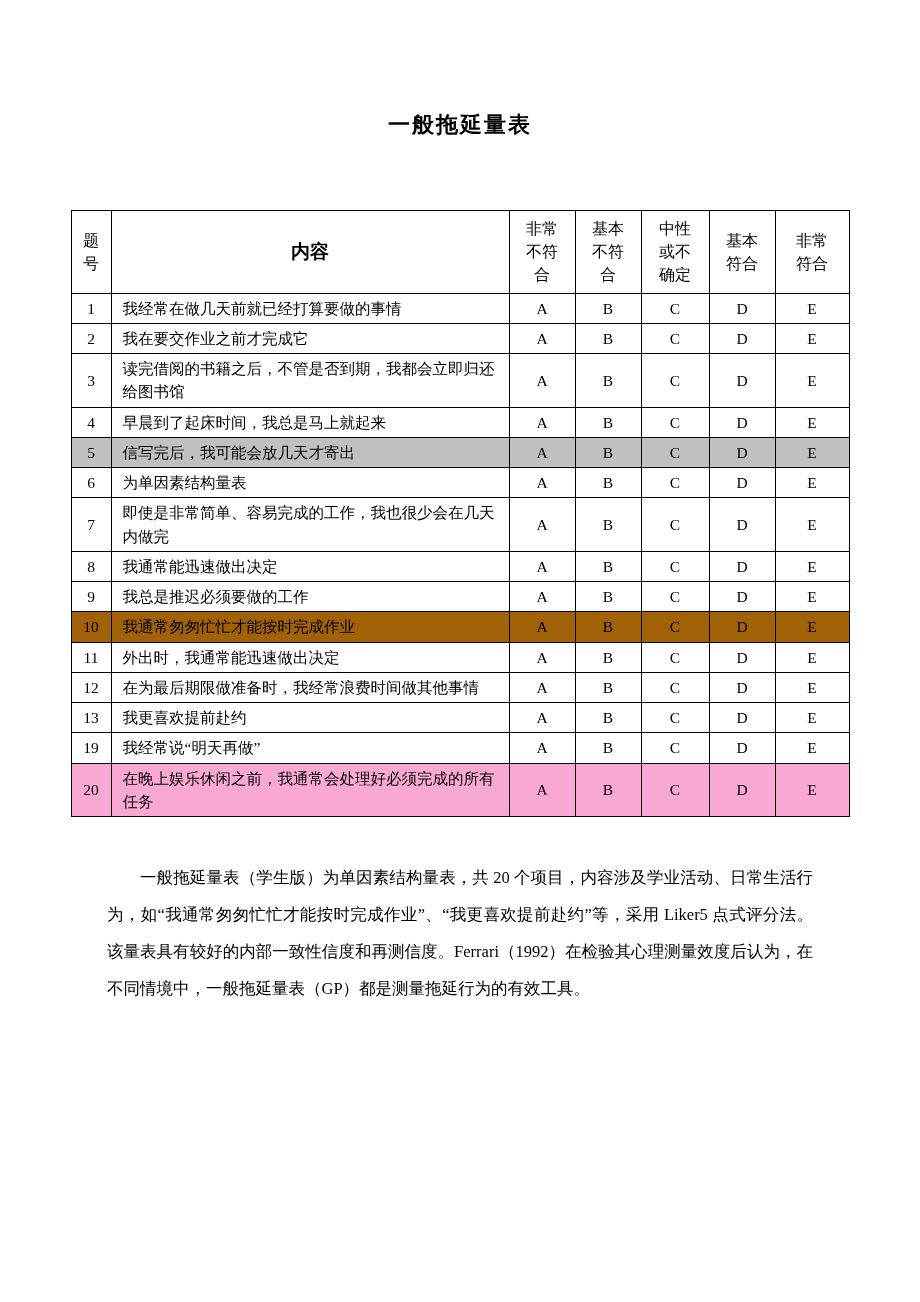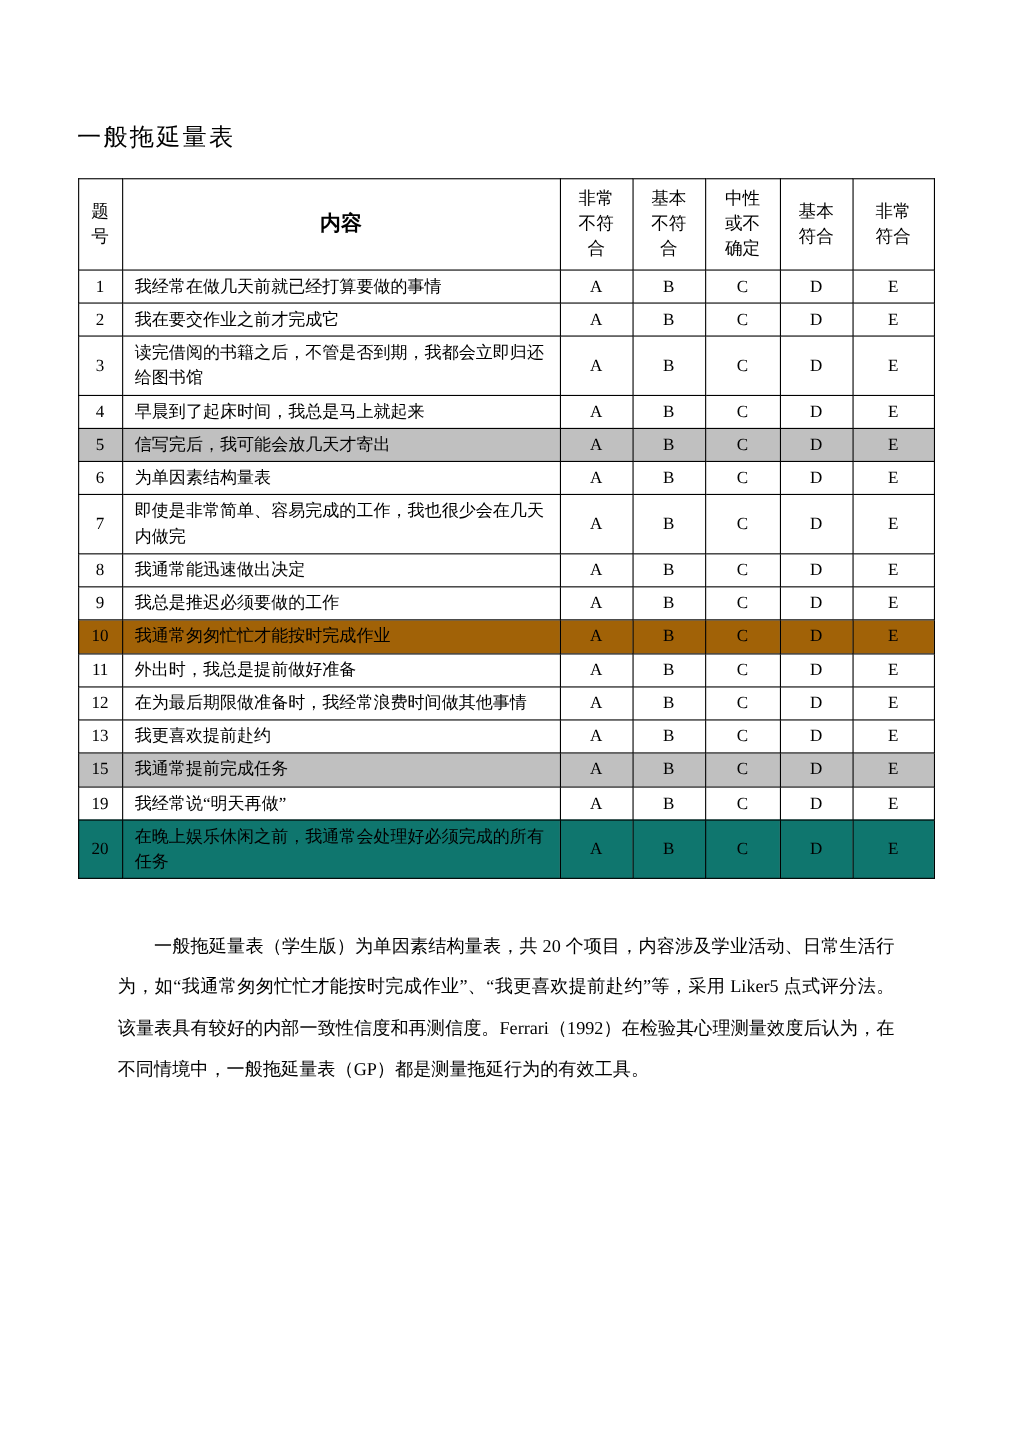--- a/index.html
+++ b/index.html
@@ -7,25 +7,25 @@
   body {
     width: 920px;
     height: 1302px;
     font-family: "Liberation Serif", "DejaVu Serif", serif;
     color: #000;
     overflow: hidden;
   }
   .page { padding: 110px 70px 0 70px; }
 
   .doc-title {
-    text-align: left;
+    text-align: center;
     font-size: 22px;
-    font-weight: normal;
+    font-weight: bold;
     letter-spacing: 2px;
-    margin-bottom: 22px;
+    margin-bottom: 70px;
   }
 
   table.scale {
     border-collapse: collapse;
     table-layout: fixed;
     width: 778px;
     margin: 0 auto;
   }
   table.scale th, table.scale td {
     border: 1px solid #000;
@@ -174,21 +174,21 @@
           <td class="col-id">10</td>
           <td class="col-content">我通常匆匆忙忙才能按时完成作业</td>
           <td class="col-opt">A</td>
           <td class="col-opt">B</td>
           <td class="col-opt">C</td>
           <td class="col-opt">D</td>
           <td class="col-opt">E</td>
         </tr>
         <tr>
           <td class="col-id">11</td>
-          <td class="col-content">外出时，我总是提前做好准备</td>
+          <td class="col-content">外出时，我通常能迅速做出决定</td>
           <td class="col-opt">A</td>
           <td class="col-opt">B</td>
           <td class="col-opt">C</td>
           <td class="col-opt">D</td>
           <td class="col-opt">E</td>
         </tr>
         <tr>
           <td class="col-id">12</td>
           <td class="col-content">在为最后期限做准备时，我经常浪费时间做其他事情</td>
           <td class="col-opt">A</td>
@@ -199,39 +199,30 @@
         </tr>
         <tr>
           <td class="col-id">13</td>
           <td class="col-content">我更喜欢提前赴约</td>
           <td class="col-opt">A</td>
           <td class="col-opt">B</td>
           <td class="col-opt">C</td>
           <td class="col-opt">D</td>
           <td class="col-opt">E</td>
         </tr>
-        <tr style="background: rgb(192, 192, 192);">
-          <td class="col-id">15</td>
-          <td class="col-content">我通常提前完成任务</td>
-          <td class="col-opt">A</td>
-          <td class="col-opt">B</td>
-          <td class="col-opt">C</td>
-          <td class="col-opt">D</td>
-          <td class="col-opt">E</td>
-        </tr>
         <tr>
           <td class="col-id">19</td>
           <td class="col-content">我经常说“明天再做”</td>
           <td class="col-opt">A</td>
           <td class="col-opt">B</td>
           <td class="col-opt">C</td>
           <td class="col-opt">D</td>
           <td class="col-opt">E</td>
         </tr>
-        <tr style="background: #0f766e;">
+        <tr style="background: #f9a8d4;">
           <td class="col-id">20</td>
           <td class="col-content">在晚上娱乐休闲之前，我通常会处理好必须完成的所有任务</td>
           <td class="col-opt">A</td>
           <td class="col-opt">B</td>
           <td class="col-opt">C</td>
           <td class="col-opt">D</td>
           <td class="col-opt">E</td>
         </tr>
       </tbody>
   </table>

